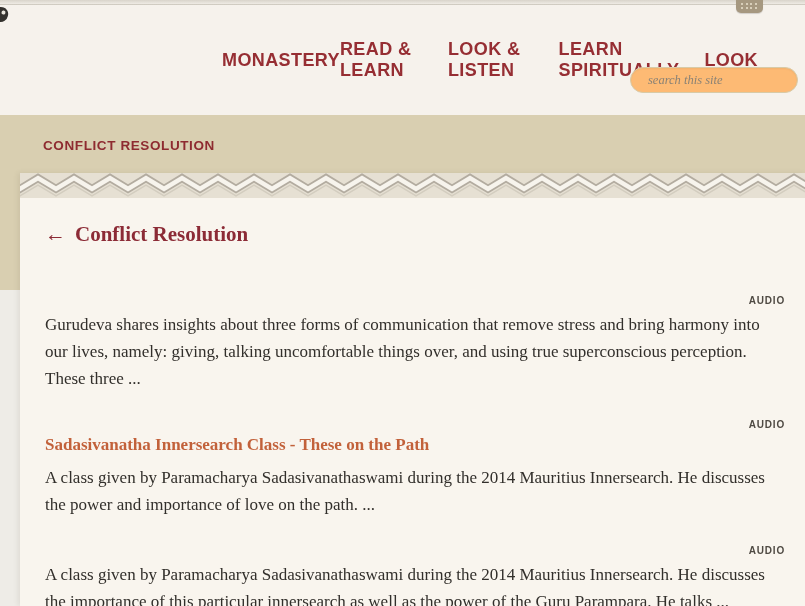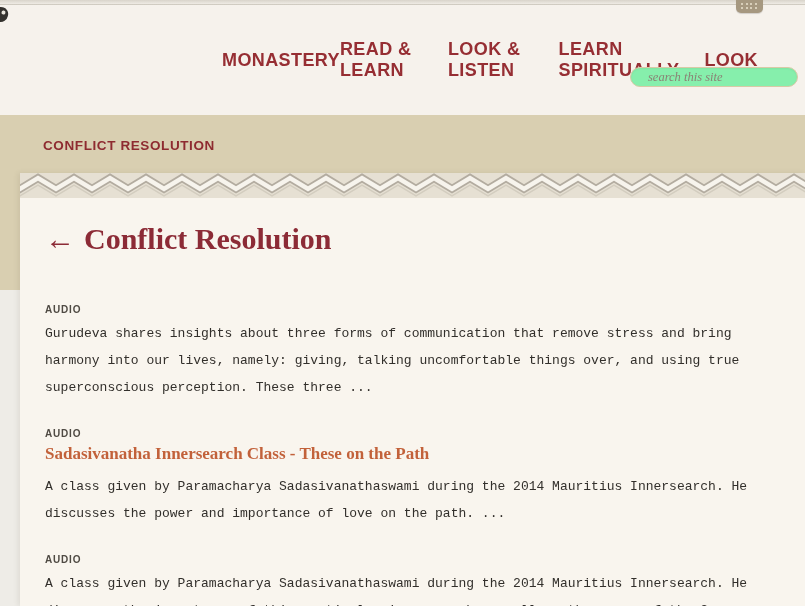--- a/index.html
+++ b/index.html
@@ -46,22 +46,22 @@
     position:absolute; top:39px; left:222px; width:536px;
     display:flex; justify-content:space-between; align-items:center;
   }
   .nav-item {
     font-size:18px; font-weight:bold; letter-spacing:.4px;
     color:#962e33; text-decoration:none; cursor:pointer;
     font-family:"Liberation Sans", sans-serif;
   }
 
   .search-box {
-    position:absolute; top:67px; right:7px; width:168px; height:20px;
-    background:#86efac; border:1px solid #d8caa6; border-radius:14px;
+    position:absolute; top:67px; right:7px; width:168px; height:26px;
+    background:#fdba74; border:1px solid #d8caa6; border-radius:14px;
     display:flex; align-items:center;
     box-shadow:inset 0 1px 2px rgba(0,0,0,.05);
   }
   .search-input {
     flex:1; height:100%; border:none; outline:none; background:transparent;
     padding:0 6px 0 17px;
     font-family:"Liberation Serif", serif; font-style:italic;
     font-size:12.5px; color:#6d675b;
   }
   .search-input::placeholder { color:#8a8275; opacity:1; }
@@ -83,38 +83,38 @@
     position:absolute; top:173px; left:20px; width:785px; height:433px;
     background:#f9f5ee;
     box-shadow:-2px 0 5px rgba(90,80,60,.10);
   }
   .zigzag-band { display:block; width:100%; height:25px; }
 
   .content-inner { padding:24px 20px 0 25px; }
 
   h1.page-title {
     font-family:"Liberation Serif", serif;
-    font-size:30px; font-weight:bold; color:#8c2b36;
+    font-size:21px; font-weight:bold; color:#8c2b36;
     margin-bottom:48px;
   }
   .back-arrow { margin-right:9px; font-weight:bold; cursor:pointer; }
 
   .result-item { margin-bottom:27px; max-width:742px; }
   .item-type {
     font-size:10px; font-weight:bold; letter-spacing:.8px;
-    color:#4f4a43; margin-bottom:5px;
+    color:#4f4a43; margin-bottom:5px;text-align:right;
   }
   .item-title {
     font-family:"Liberation Serif", serif;
     font-size:17px; font-weight:bold; color:#c2613a;
     margin-bottom:9px; cursor:pointer;
   }
   .item-desc {
-    font-family:Liberation Mono, monospace;
-    font-size:13px; line-height:27px; color:#322f2b;
+    font-family:Liberation Serif, serif;
+    font-size:17px; line-height:27px; color:#322f2b;
   }
 </style>
 </head>
 <body>
 
 <header class="top-area">
   <div class="torn-edge"></div>
   <div class="logo-fragment"></div>
   <div class="grid-dots-button">
     <div class="dot-row"></div>

